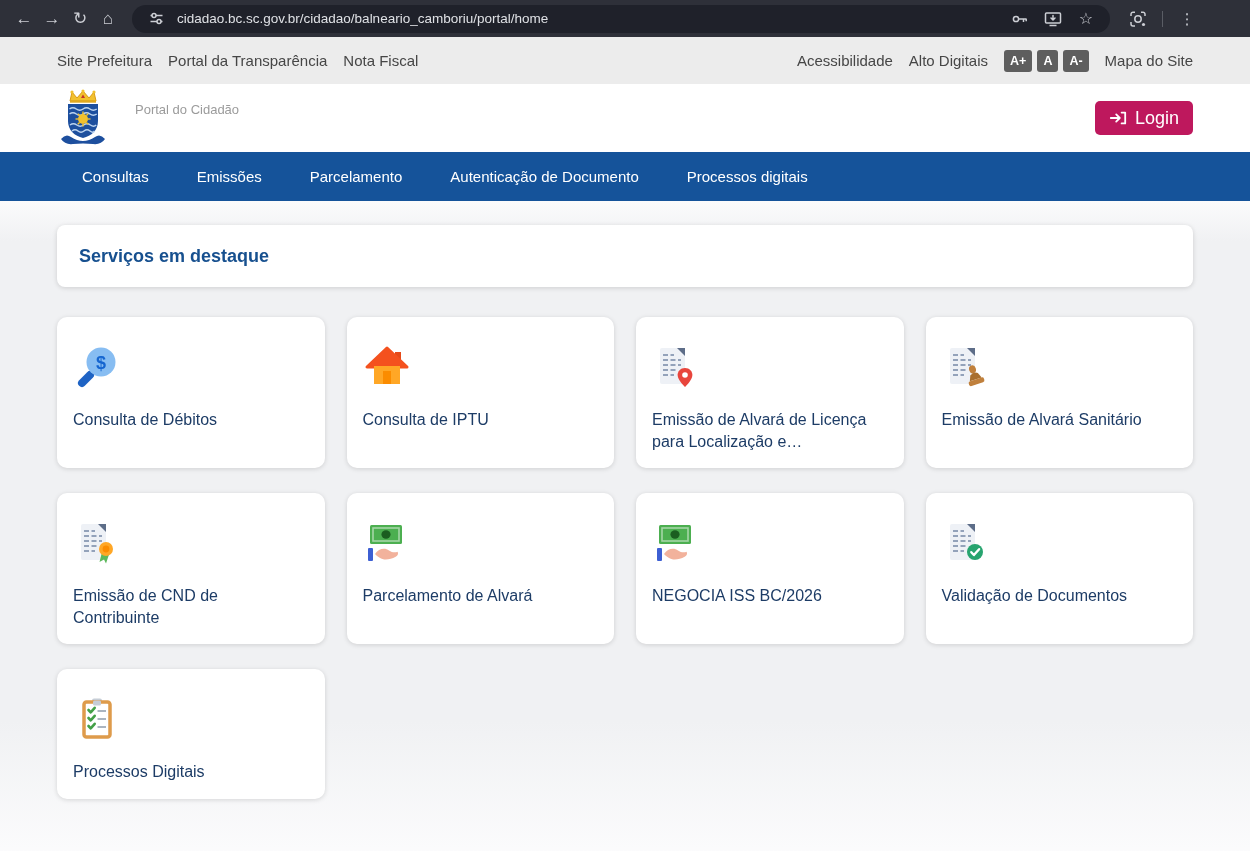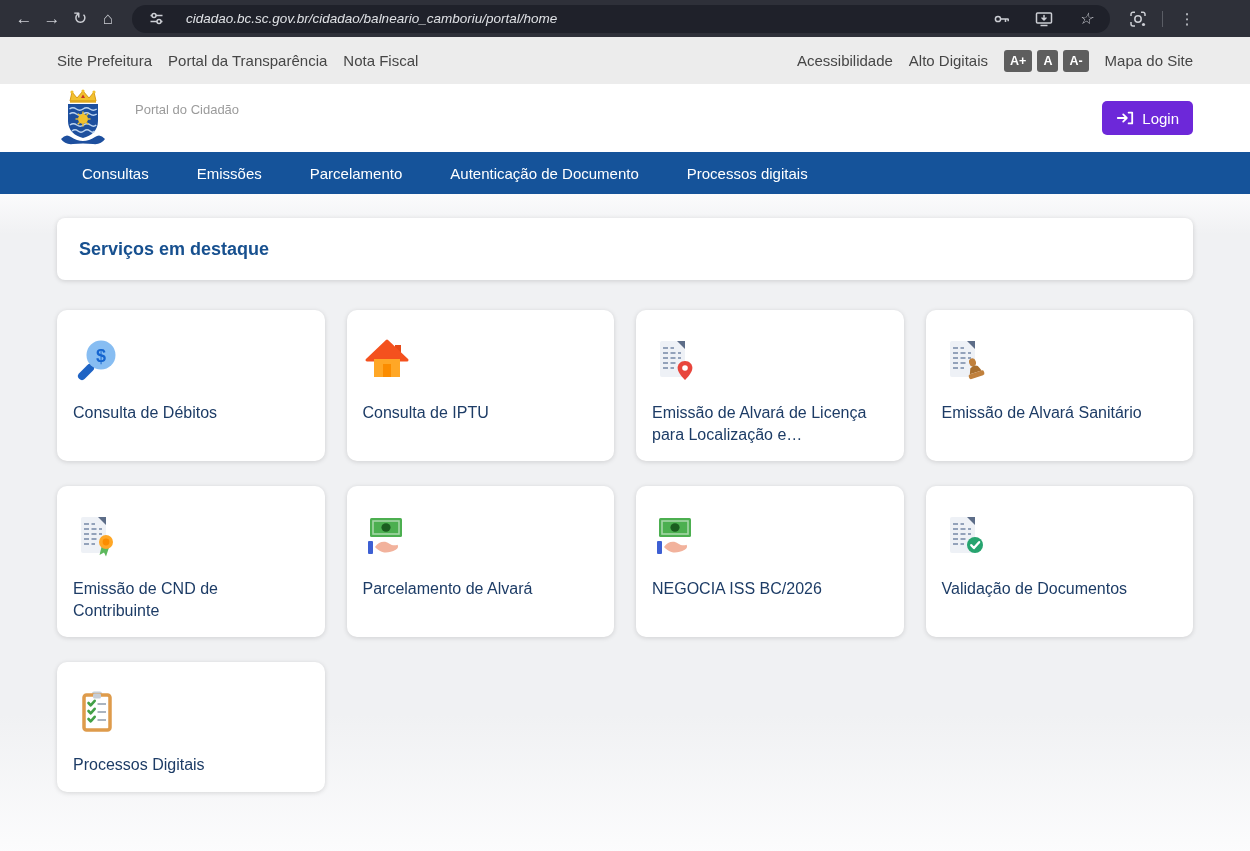--- a/index.html
+++ b/index.html
@@ -4,21 +4,21 @@
 <style>
   * { box-sizing: border-box; margin: 0; padding: 0; }
   html, body { width: 1250px; height: 851px; overflow: hidden; }
   body { font-family: "Liberation Sans", sans-serif; background: #fff; }
 
   
   .chrome { height: 37px; background: #2e3039; display: flex; align-items: center; padding: 0 10px; }
   .chrome-btn { width: 28px; height: 28px; display: flex; align-items: center; justify-content: center;
                 color: #ccced4; font-size: 17px; border-radius: 50%; cursor: pointer; flex: 0 0 auto; }
   .url-pill { flex: 1; max-width: 978px; height: 28px; background: #1f212a; border-radius: 14px;
-              display: flex; align-items: center; padding: 0 12px; margin: 0 6px 0 10px; gap: 18px; font-style: italic; }
+              display: flex; align-items: center; padding: 0 12px; margin: 0 6px 0 10px; gap: 9px; }
   .url-text { color: #dfe1e5; font-size: 13.5px; flex: 1; white-space: nowrap; overflow: hidden; }
   .pill-icon { display: flex; align-items: center; justify-content: center; width: 24px; height: 24px; color: #ccced4; }
   .chrome-right { display: flex; align-items: center; gap: 4px; margin-left: 8px; }
   .chrome-divider { width: 1px; height: 16px; background: #5a5d65; margin: 0 6px; }
   .glyph { line-height: 1; }
 
   
   .topbar { height: 47px; background: #ececec; display: flex; align-items: center;
             justify-content: space-between; padding: 0 57px; font-size: 15px; color: #464646; }
   .topbar-group { display: flex; align-items: center; gap: 16px; }
@@ -26,26 +26,26 @@
   .font-btns { display: flex; align-items: center; gap: 5px; }
   .fbtn { background: #5e5e5e; color: #fff; font-size: 12.5px; font-weight: bold;
           padding: 4px 6px; border-radius: 3px; min-width: 21px; text-align: center; cursor: pointer; }
 
   
   .header { height: 68px; background: #fff; display: flex; align-items: center; padding: 0 57px; }
   .logo { width: 52px; height: 58px; flex: 0 0 auto; }
   .header-text { margin-left: 26px; }
   .portal-label { font-size: 13px; color: #9b9b9b; margin-bottom: 17px; }
   .site-title { font-size: 21px; font-weight: bold; color: #4a4a4c; }
-  .login-btn { margin-left: auto; background: #6d28d9; color: #fff; border: none; border-radius: 5px;
+  .login-btn { margin-left: auto; background: #be185d; color: #fff; border: none; border-radius: 5px;
                height: 34px; padding: 0 14px; display: flex; align-items: center; gap: 8px;
-               font-size: 15px; font-family: "Liberation Sans", sans-serif; cursor: pointer; }
-
-  
-  .nav { height: 42px; background: #15539a; display: flex; align-items: center;
+               font-size: 18px; font-family: "Liberation Sans", sans-serif; cursor: pointer; }
+
+  
+  .nav { height: 49px; background: #15539a; display: flex; align-items: center;
          padding: 0 82px; gap: 48px; }
   .nav-item { color: #fff; font-size: 15px; cursor: pointer; white-space: nowrap; }
 
   
   .content { height: 660px; padding: 24px 57px 0;
              background: linear-gradient(180deg, #fbfbfc 0px, #f0f1f3 40px, #f0f1f3 520px, #fcfcfd 660px); }
   .section-card { height: 62px; background: #fff; border-radius: 8px;
                   box-shadow: 0 1px 5px rgba(0,0,0,.15); display: flex; align-items: center;
                   padding: 0 22px; margin-bottom: 30px; }
   .section-title { font-size: 18px; font-weight: bold; color: #17508f; }

